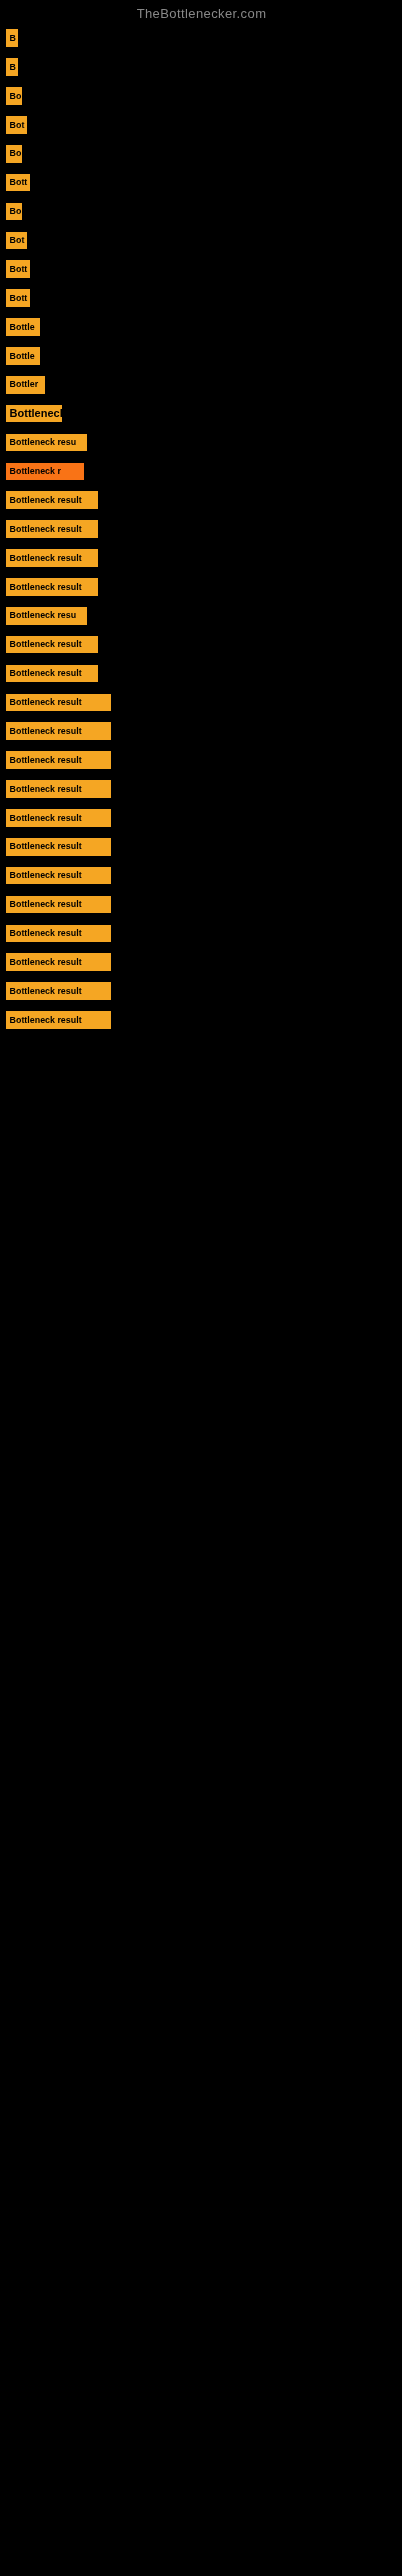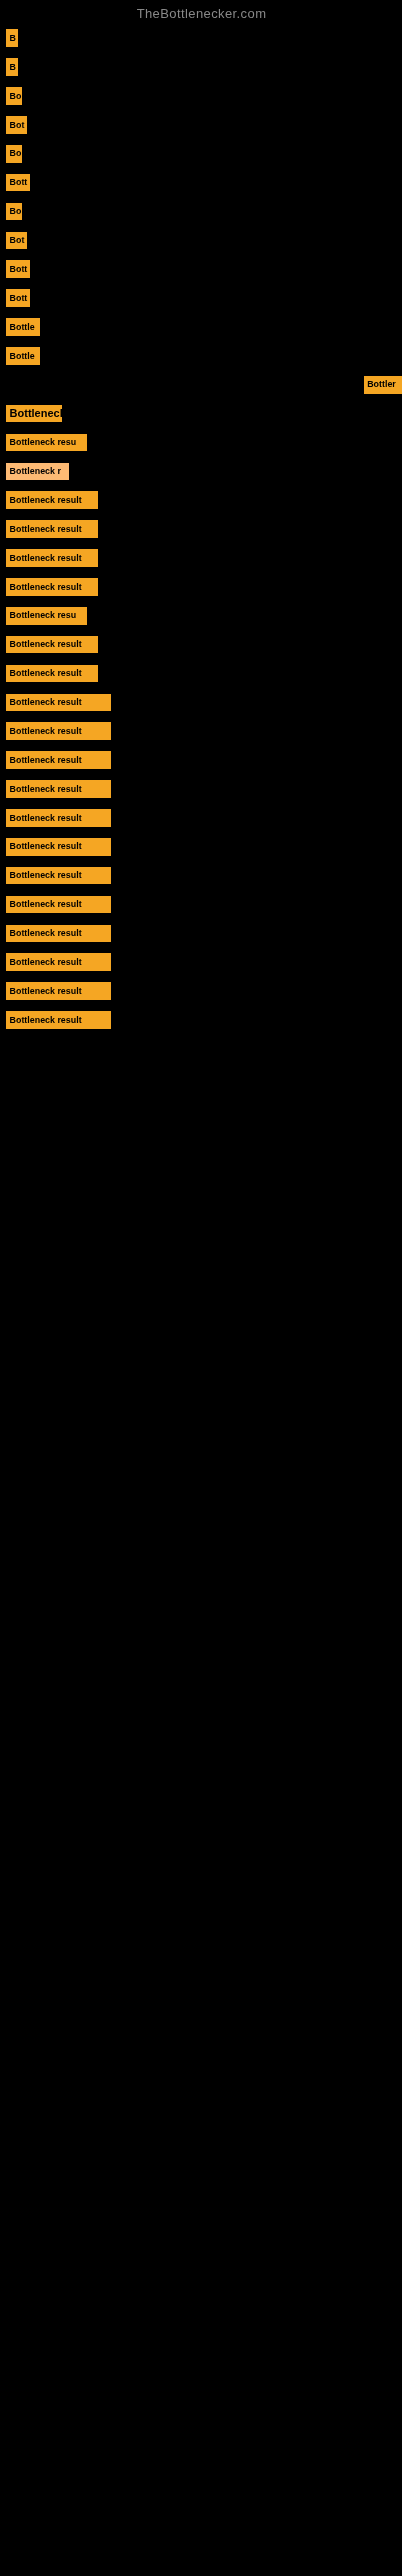--- a/index.html
+++ b/index.html
@@ -57,31 +57,31 @@
     </div>
     <div style="display: flex; align-items: center; padding: 4.8px 0px 4.8px 6.4px; margin-bottom: 1.6px;">
       <div style="background-color: rgb(245, 166, 35); color: rgb(0, 0, 0); font-size: 8.9px; font-weight: bold; padding: 1.6px 3.2px; white-space: nowrap; display: inline-block; height: 17.7px; line-height: 14.5px; width: 24px; overflow: hidden;">Bott</div>
     </div>
     <div style="display: flex; align-items: center; padding: 4.8px 0px 4.8px 6.4px; margin-bottom: 1.6px;">
       <div style="background-color: rgb(245, 166, 35); color: rgb(0, 0, 0); font-size: 8.9px; font-weight: bold; padding: 1.6px 3.2px; white-space: nowrap; display: inline-block; height: 17.7px; line-height: 14.5px; width: 34px; overflow: hidden;">Bottle</div>
     </div>
     <div style="display: flex; align-items: center; padding: 4.8px 0px 4.8px 6.4px; margin-bottom: 1.6px;">
       <div style="background-color: rgb(245, 166, 35); color: rgb(0, 0, 0); font-size: 8.9px; font-weight: bold; padding: 1.6px 3.2px; white-space: nowrap; display: inline-block; height: 17.7px; line-height: 14.5px; width: 34px; overflow: hidden;">Bottle</div>
     </div>
-    <div style="display: flex; align-items: center; padding: 4.8px 0px 4.8px 6.4px; margin-bottom: 1.6px; justify-content: flex-end;">
+    <div style="display: flex; align-items: center; padding: 4.8px 0px 4.8px 6.4px; margin-bottom: 1.6px;">
       <div style="background-color: rgb(245, 166, 35); color: rgb(0, 0, 0); font-size: 8.9px; font-weight: bold; padding: 1.6px 3.2px; white-space: nowrap; display: inline-block; height: 17.7px; line-height: 14.5px; width: 39px; overflow: hidden;">Bottler</div>
     </div>
     <div style="display: flex; align-items: center; padding: 4.8px 0px 4.8px 6.4px; margin-bottom: 1.6px;">
       <div style="background-color: rgb(245, 166, 35); color: rgb(0, 0, 0); font-size: 11px; font-weight: bold; padding: 1.6px 3.2px; white-space: nowrap; display: inline-block; height: 17.7px; line-height: 14.5px; width: 56px; overflow: hidden;">Bottleneck</div>
     </div>
     <div style="display: flex; align-items: center; padding: 4.8px 0px 4.8px 6.4px; margin-bottom: 1.6px;">
       <div style="background-color: rgb(245, 166, 35); color: rgb(0, 0, 0); font-size: 8.9px; font-weight: bold; padding: 1.6px 3.2px; white-space: nowrap; display: inline-block; height: 17.7px; line-height: 14.5px; width: 81px; overflow: hidden;">Bottleneck resu</div>
     </div>
     <div style="display: flex; align-items: center; padding: 4.8px 0px 4.8px 6.4px; margin-bottom: 1.6px;">
-      <div style="background-color: #fdba74; color: rgb(0, 0, 0); font-size: 8.9px; font-weight: bold; padding: 1.6px 3.2px; white-space: nowrap; display: inline-block; height: 17.7px; line-height: 14.5px; width: 63px; overflow: hidden;">Bottleneck r</div>
+      <div style="background-color: #f97316; color: rgb(0, 0, 0); font-size: 8.9px; font-weight: bold; padding: 1.6px 3.2px; white-space: nowrap; display: inline-block; height: 17.7px; line-height: 14.5px; width: 78px; overflow: hidden;">Bottleneck r</div>
     </div>
     <div style="display: flex; align-items: center; padding: 4.8px 0px 4.8px 6.4px; margin-bottom: 1.6px;">
       <div style="background-color: rgb(245, 166, 35); color: rgb(0, 0, 0); font-size: 8.9px; font-weight: bold; padding: 1.6px 3.2px; white-space: nowrap; display: inline-block; height: 17.7px; line-height: 14.5px; width: 92px; overflow: hidden;">Bottleneck result</div>
     </div>
     <div style="display: flex; align-items: center; padding: 4.8px 0px 4.8px 6.4px; margin-bottom: 1.6px;">
       <div style="background-color: rgb(245, 166, 35); color: rgb(0, 0, 0); font-size: 8.9px; font-weight: bold; padding: 1.6px 3.2px; white-space: nowrap; display: inline-block; height: 17.7px; line-height: 14.5px; width: 92px; overflow: hidden;">Bottleneck result</div>
     </div>
     <div style="display: flex; align-items: center; padding: 4.8px 0px 4.8px 6.4px; margin-bottom: 1.6px;">
       <div style="background-color: rgb(245, 166, 35); color: rgb(0, 0, 0); font-size: 8.9px; font-weight: bold; padding: 1.6px 3.2px; white-space: nowrap; display: inline-block; height: 17.7px; line-height: 14.5px; width: 92px; overflow: hidden;">Bottleneck result</div>
     </div>

